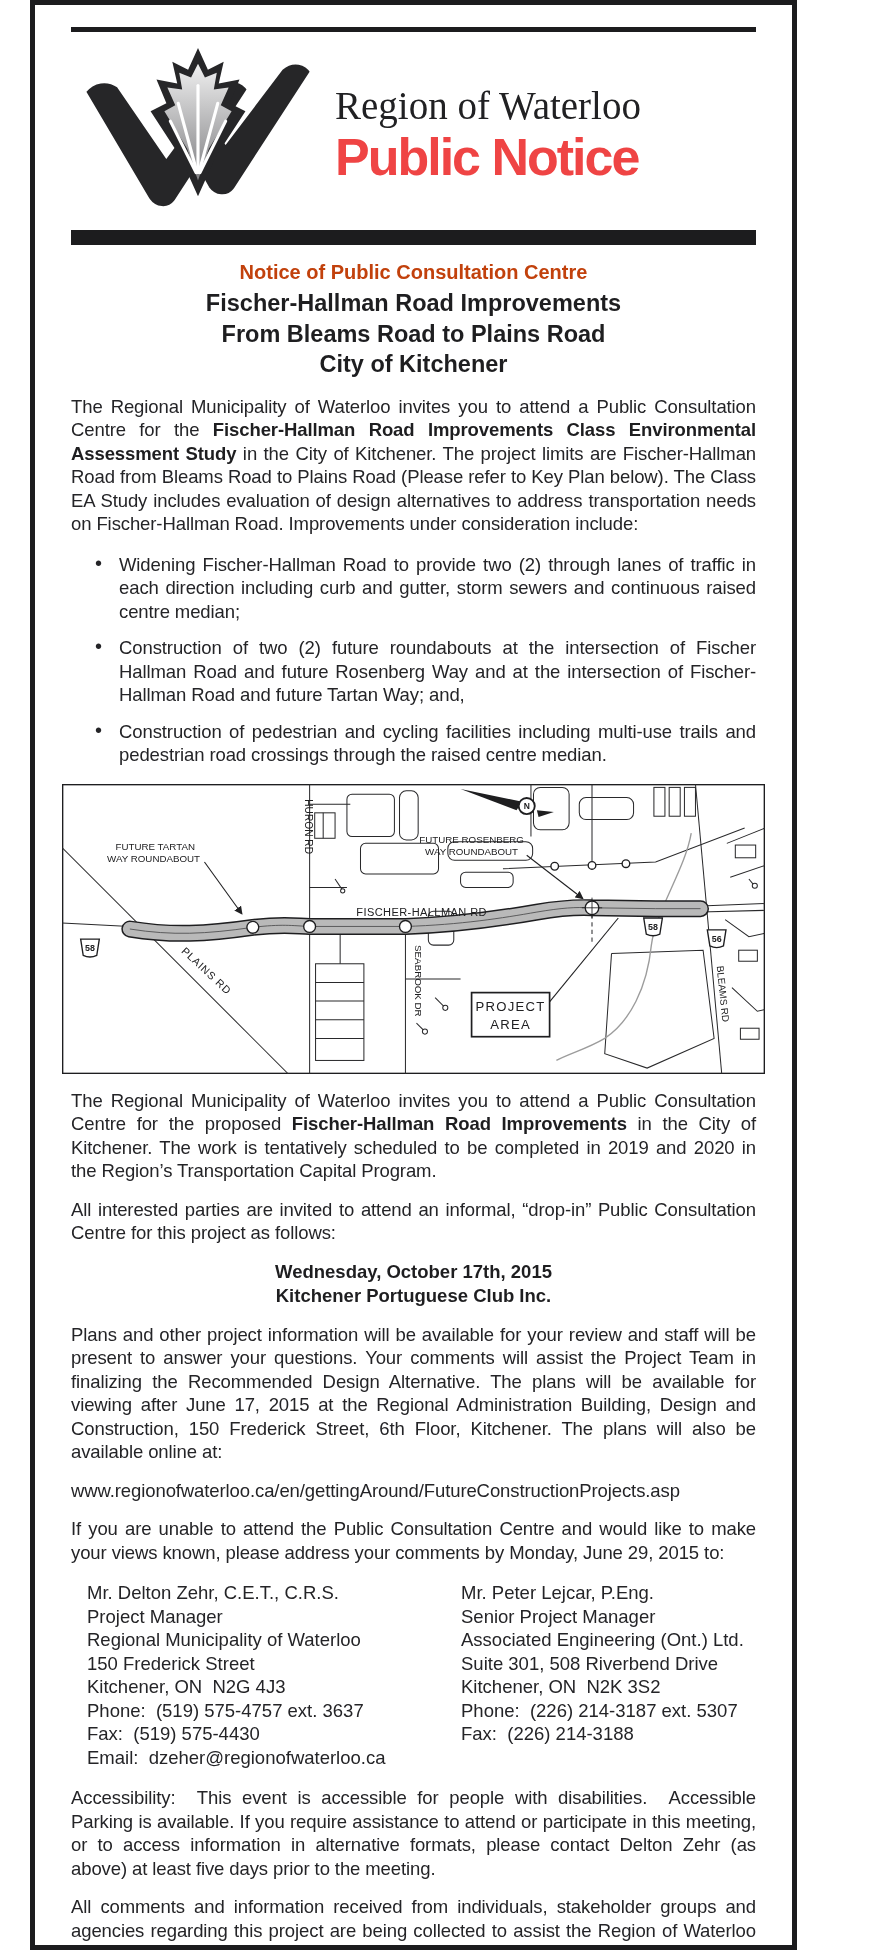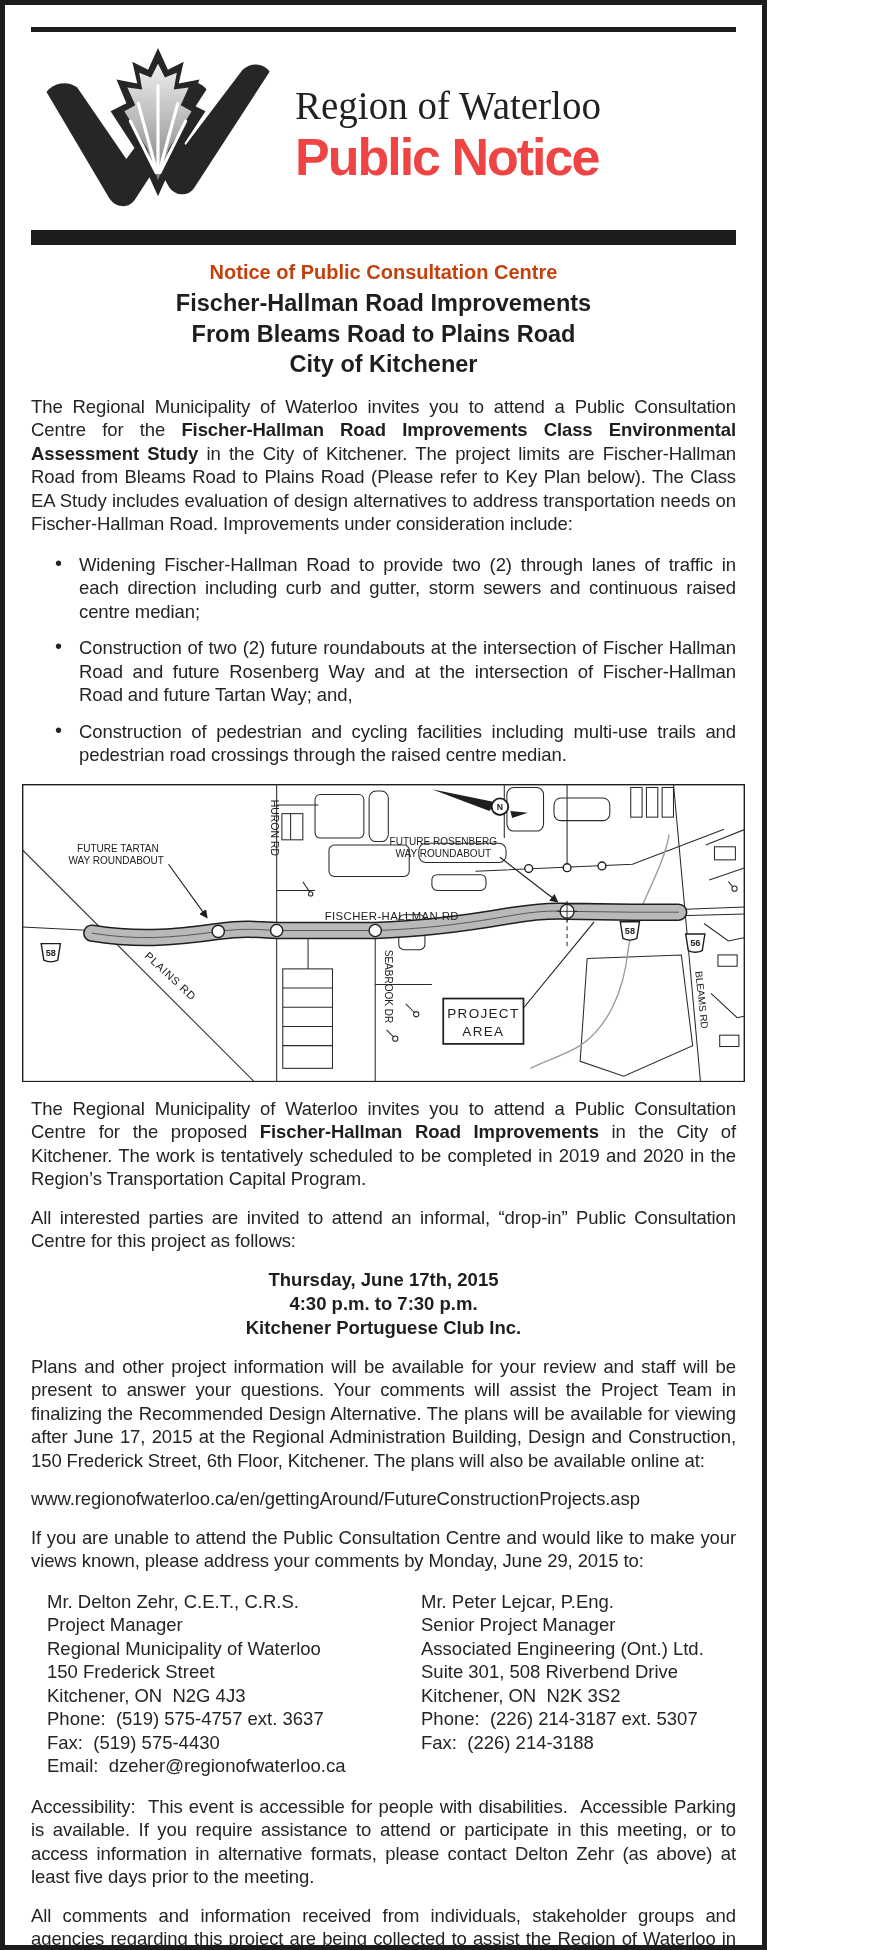--- a/index.html
+++ b/index.html
@@ -1,19 +1,19 @@
 <!DOCTYPE html>
 <html><head>
 <meta charset="utf-8">
 <style>
   html,body { margin:0; padding:0; background:#ffffff; }
   .sheet {
     position:relative; width:767px; height:1950px; box-sizing:border-box;
-    border:5px solid #1c1c1e; background:#fff; padding:0 26px;
-    font-family:"Liberation Sans",sans-serif; color:#232325; overflow:hidden;
+    border:5px solid #1c1c1e; background:#fff; padding:0 36px;
+    font-family:"Liberation Sans",sans-serif; color:#232325; overflow:hidden;margin-left:30px;
   }
   .top-rule { height:5px; background:#1c1c1e; margin-top:22px; }
   .masthead { display:flex; align-items:flex-start; height:198px; padding:14px 0 0 8px; box-sizing:border-box; }
   .logo svg { width:238px; height:168px; display:block; }
   .mast-text { margin-left:18px; margin-top:40px; }
   .region-name { font-family:"Liberation Serif",serif; font-size:39px; line-height:1.05; color:#212123; }
   .public-notice { font-size:52px; font-weight:bold; letter-spacing:-2px; line-height:1.02; margin-top:4px; color:#ef4444; }
   .thick-bar { height:15px; background:#1c1c1e; }
   h1.title { font-size:20px; font-weight:bold; text-align:center; margin:16px 0 4px; color:#c2410c; }
   .sub { font-size:23.5px; font-weight:bold; text-align:center; line-height:1.3; color:#1e1e20; }
@@ -226,22 +226,21 @@
           <text x="529" y="289" text-anchor="middle" font-size="15.5" letter-spacing="1.5">AREA</text>
         </g>
       </svg>
     </figure>
 
     <p class="body"><span>The Regional Municipality of Waterloo invites you to attend a Public Consultation Centre for the proposed </span><b>Fischer-Hallman Road Improvements</b><span> in the City of Kitchener. The work is tentatively scheduled to be completed in 2019 and 2020 in the Region’s Transportation Capital Program.</span></p>
 
     <p class="body">All interested parties are invited to attend an informal, “drop-in” Public Consultation Centre for this project as follows:</p>
 
     <div class="meeting">
-      <div>Thursday, June 17th, 2015</div>
-      <div>4:30 p.m. to 7:30 p.m.</div>
+      <div>Wednesday, October 17th, 2015</div>
       <div>Kitchener Portuguese Club Inc.</div>
     </div>
 
     <p class="body">Plans and other project information will be available for your review and staff will be present to answer your questions. Your comments will assist the Project Team in finalizing the Recommended Design Alternative. The plans will be available for viewing after June 17, 2015 at the Regional Administration Building, Design and Construction, 150 Frederick Street, 6th Floor, Kitchener. The plans will also be available online at:</p>
 
     <p class="body url">www.regionofwaterloo.ca/en/gettingAround/FutureConstructionProjects.asp</p>
 
     <p class="body">If you are unable to attend the Public Consultation Centre and would like to make your views known, please address your comments by Monday, June 29, 2015 to:</p>
 
     <div class="contacts">

